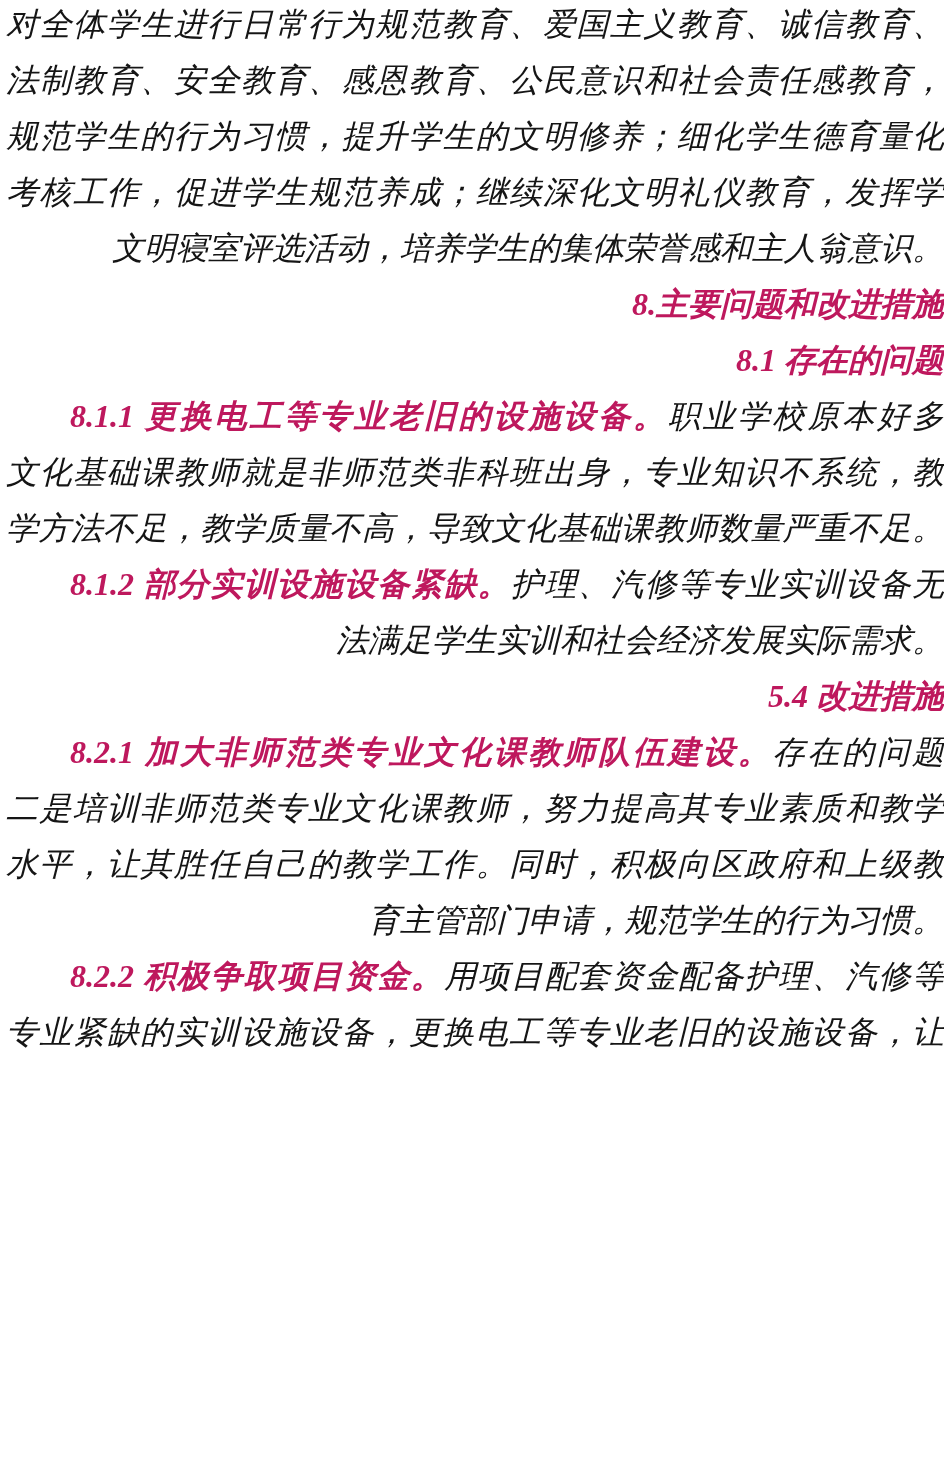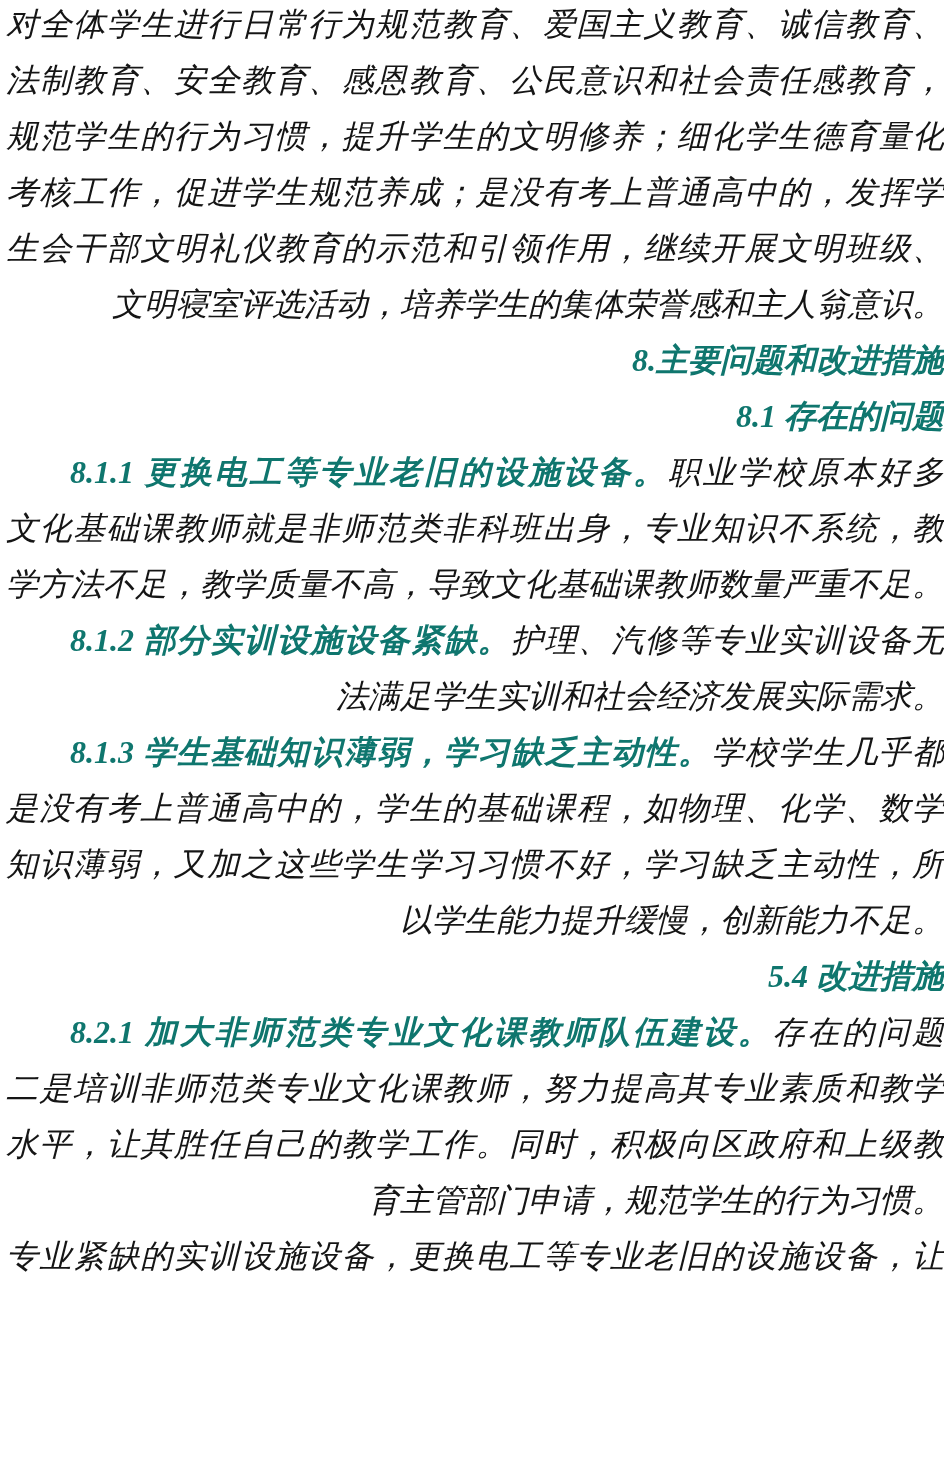--- a/index.html
+++ b/index.html
@@ -35,21 +35,21 @@
     white-space: normal;
     word-break: break-all;
   }
   .line.just {
     text-align: justify;
     text-align-last: justify;
     -moz-text-align-last: justify;
     text-justify: inter-character;
   }
   .line.ind { text-indent: 64px; }
-  .line b { font-weight: 700; color: #0f766e; }
+  .line b { font-weight: 700; color: #be185d; }
   .line span { font-weight: 400; }
   .footer {
     position: absolute;
     left: 7px;
     top: 1510px;
     height: 40px;
     line-height: 40px;
     font-size: 34px;
     letter-spacing: 1.5px;
     color: #1b1b1b;
@@ -58,52 +58,46 @@
 </style>
 </head>
 <body>
 
 <div class="page">
   <div class="doc-body">
       <div class="paragraph">
         <div class="line just"><span>对全体学生进行日常行为规范教育、爱国主义教育、诚信教育、</span></div>
         <div class="line just"><span>法制教育、安全教育、感恩教育、公民意识和社会责任感教育，</span></div>
         <div class="line just"><span>规范学生的行为习惯，提升学生的文明修养；细化学生德育量化</span></div>
-        <div class="line just"><span>考核工作，促进学生规范养成；是没有考上普通高中的，发挥学</span></div>
-        <div class="line just"><span>生会干部文明礼仪教育的示范和引领作用，继续开展文明班级、</span></div>
+        <div class="line just"><span>考核工作，促进学生规范养成；继续深化文明礼仪教育，发挥学</span></div>
         <div class="line"><span>文明寝室评选活动，培养学生的集体荣誉感和主人翁意识。</span></div>
       </div>
       <div class="paragraph">
         <div class="line ind"><b>8.主要问题和改进措施</b></div>
       </div>
       <div class="paragraph">
         <div class="line ind"><b>8.1 存在的问题</b></div>
       </div>
       <div class="paragraph">
         <div class="line just ind"><b>8.1.1 更换电工等专业老旧的设施设备。</b><span>职业学校原本好多</span></div>
         <div class="line just"><span>文化基础课教师就是非师范类非科班出身，专业知识不系统，教</span></div>
         <div class="line just"><span>学方法不足，教学质量不高，导致文化基础课教师数量严重不足。</span></div>
       </div>
       <div class="paragraph">
         <div class="line just ind"><b>8.1.2 部分实训设施设备紧缺。</b><span>护理、汽修等专业实训设备无</span></div>
         <div class="line"><span>法满足学生实训和社会经济发展实际需求。</span></div>
       </div>
       <div class="paragraph">
-        <div class="line just ind"><b>8.1.3 学生基础知识薄弱，学习缺乏主动性。</b><span>学校学生几乎都</span></div>
-        <div class="line just"><span>是没有考上普通高中的，学生的基础课程，如物理、化学、数学</span></div>
-        <div class="line just"><span>知识薄弱，又加之这些学生学习习惯不好，学习缺乏主动性，所</span></div>
-        <div class="line"><span>以学生能力提升缓慢，创新能力不足。</span></div>
-      </div>
-      <div class="paragraph">
         <div class="line ind"><b>5.4 改进措施</b></div>
       </div>
       <div class="paragraph">
         <div class="line just ind"><b>8.2.1 加大非师范类专业文化课教师队伍建设。</b><span>存在的问题</span></div>
         <div class="line just"><span>二是培训非师范类专业文化课教师，努力提高其专业素质和教学</span></div>
         <div class="line just"><span>水平，让其胜任自己的教学工作。同时，积极向区政府和上级教</span></div>
         <div class="line"><span>育主管部门申请，规范学生的行为习惯。</span></div>
       </div>
       <div class="paragraph">
+        <div class="line just ind"><b>8.2.2 积极争取项目资金。</b><span>用项目配套资金配备护理、汽修等</span></div>
         <div class="line just"><span>专业紧缺的实训设施设备，更换电工等专业老旧的设施设备，让</span></div>
       </div>
     </div>
   <div class="footer">- 24 -</div>
 </div>
 
 </body></html>

